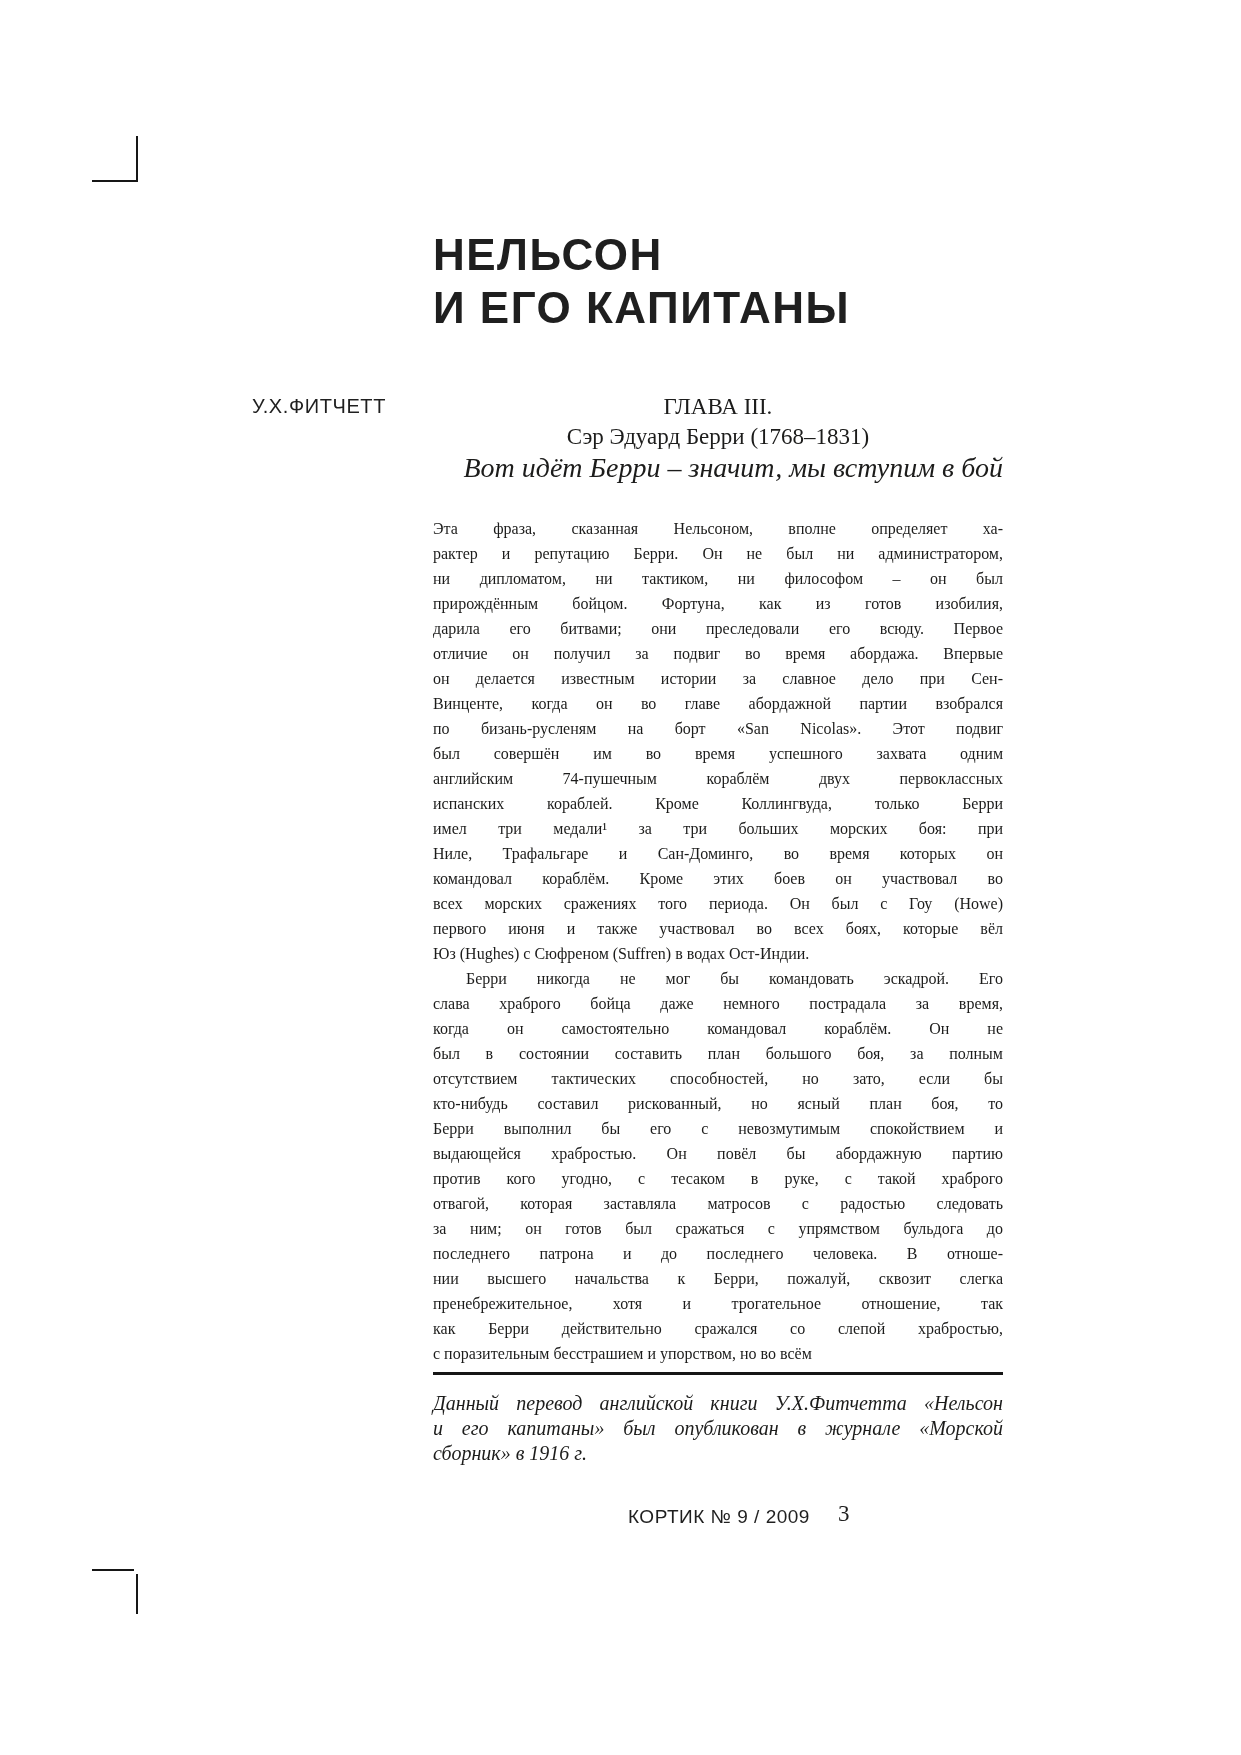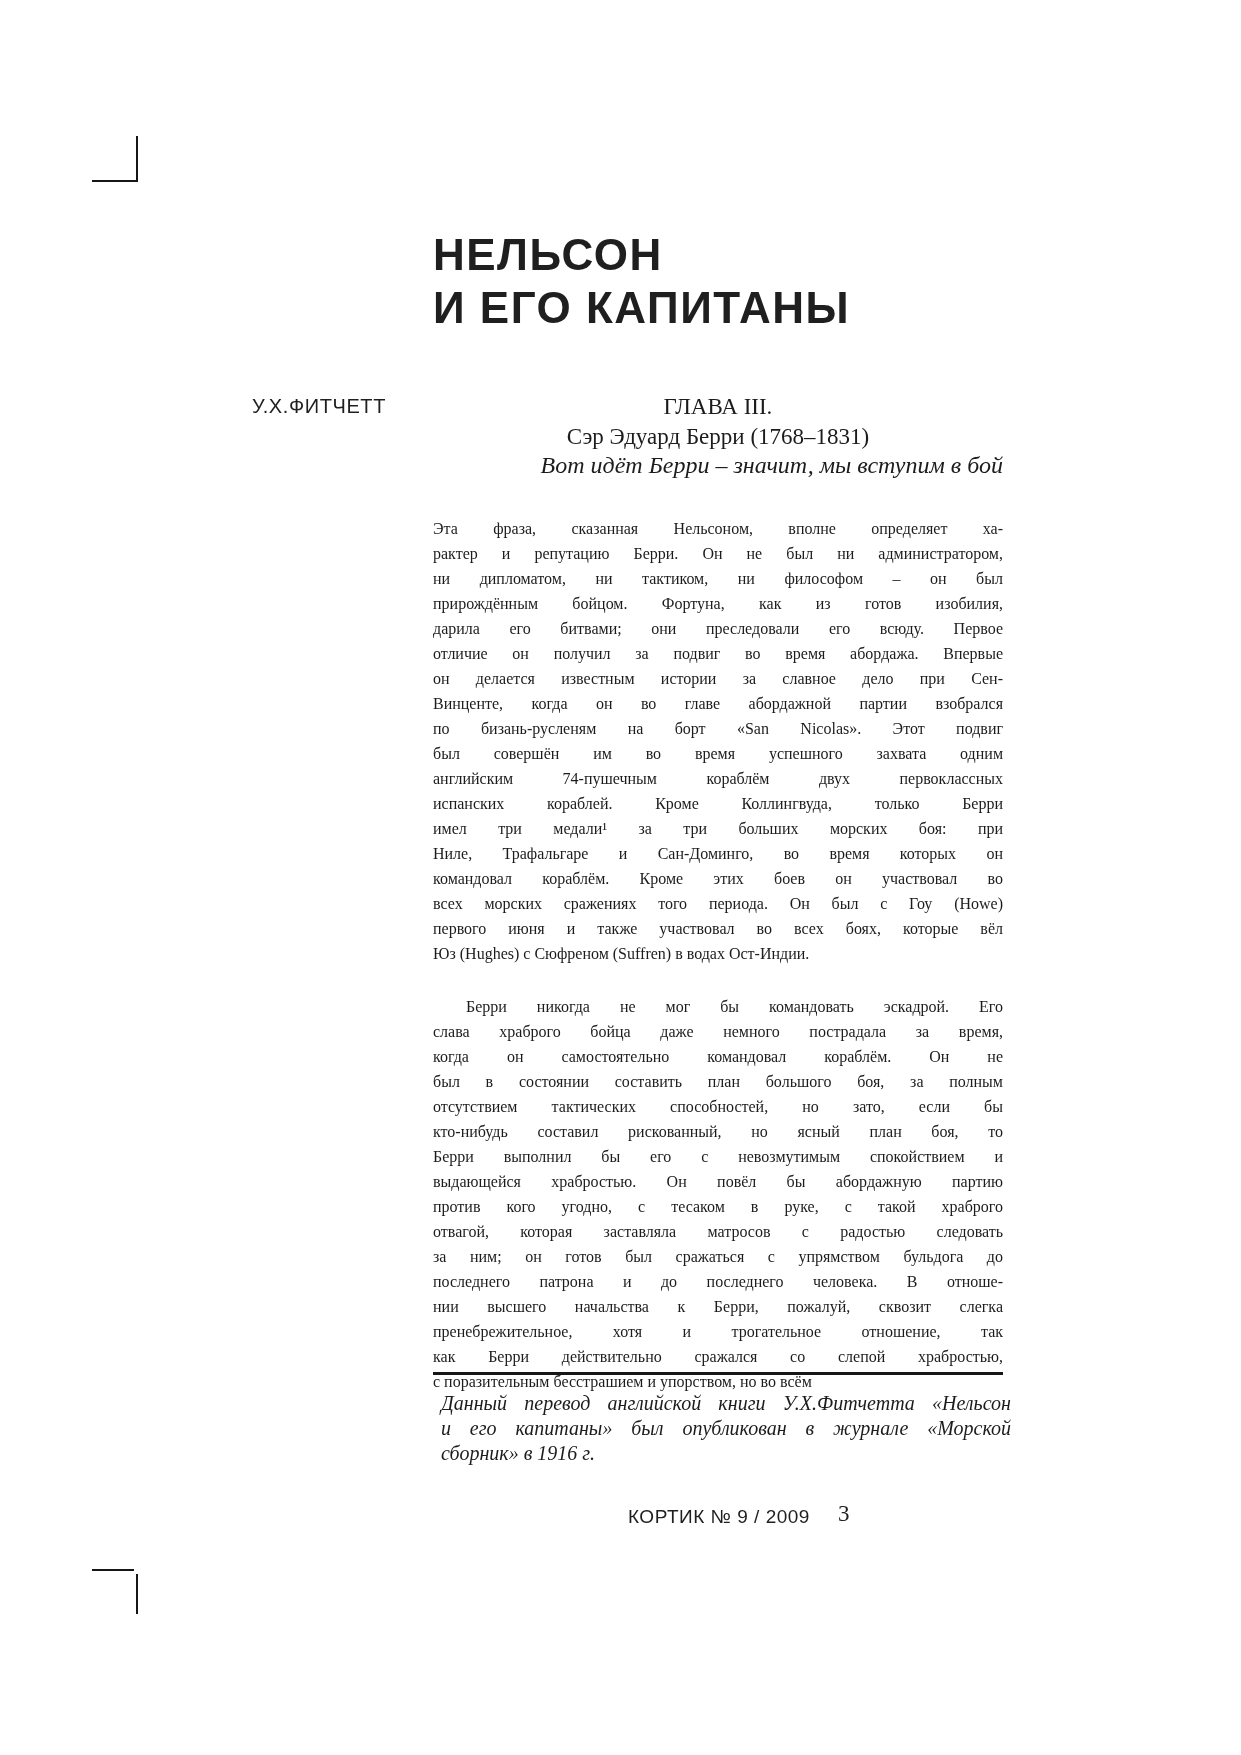--- a/index.html
+++ b/index.html
@@ -24,42 +24,42 @@
     font-family:"Liberation Sans", sans-serif;
     font-size:20px; letter-spacing:0.6px; color:#1f1f1f;
   }
   .chapter {
     position:absolute; left:433px; top:392px; width:570px;
     text-align:center; font-weight:normal;
     font-size:23px; line-height:30px;
   }
   .epigraph {
     position:absolute; left:433px; top:452px; width:570px;
-    text-align:right; font-style:italic; font-size:24px;
+    text-align:right; font-style:italic; font-size:28px;
   }
   .bodytext {
     position:absolute; left:433px; top:516px; width:570px;
     font-size:16px; line-height:25px;
   }
   .line {
     text-align:justify;
     text-align-last:justify;
     text-justify:inter-word;
     white-space:nowrap;
   }
   .line.last { text-align-last:left; }
-  .line.indent { text-indent:33px;margin-top:28px; }
+  .line.indent { text-indent:33px; }
 
   .rule {
     position:absolute; left:433px; top:1372px;
     width:570px; height:3px; background:#161616;
   }
   .footnote {
     position:absolute; left:433px; top:1391px; width:570px;
-    font-style:italic; font-size:20px; line-height:25px;margin-left:8px;
+    font-style:italic; font-size:20px; line-height:25px;
   }
   .footer-journal {
     position:absolute; left:628px; top:1506px;
     font-family:Liberation Sans, sans-serif;
     font-size:19px; letter-spacing:0.5px; color:#1f1f1f;
   }
   .page-number {
     position:absolute; left:838px; top:1501px;
     font-size:23px; color:#1f1f1f;
   }

